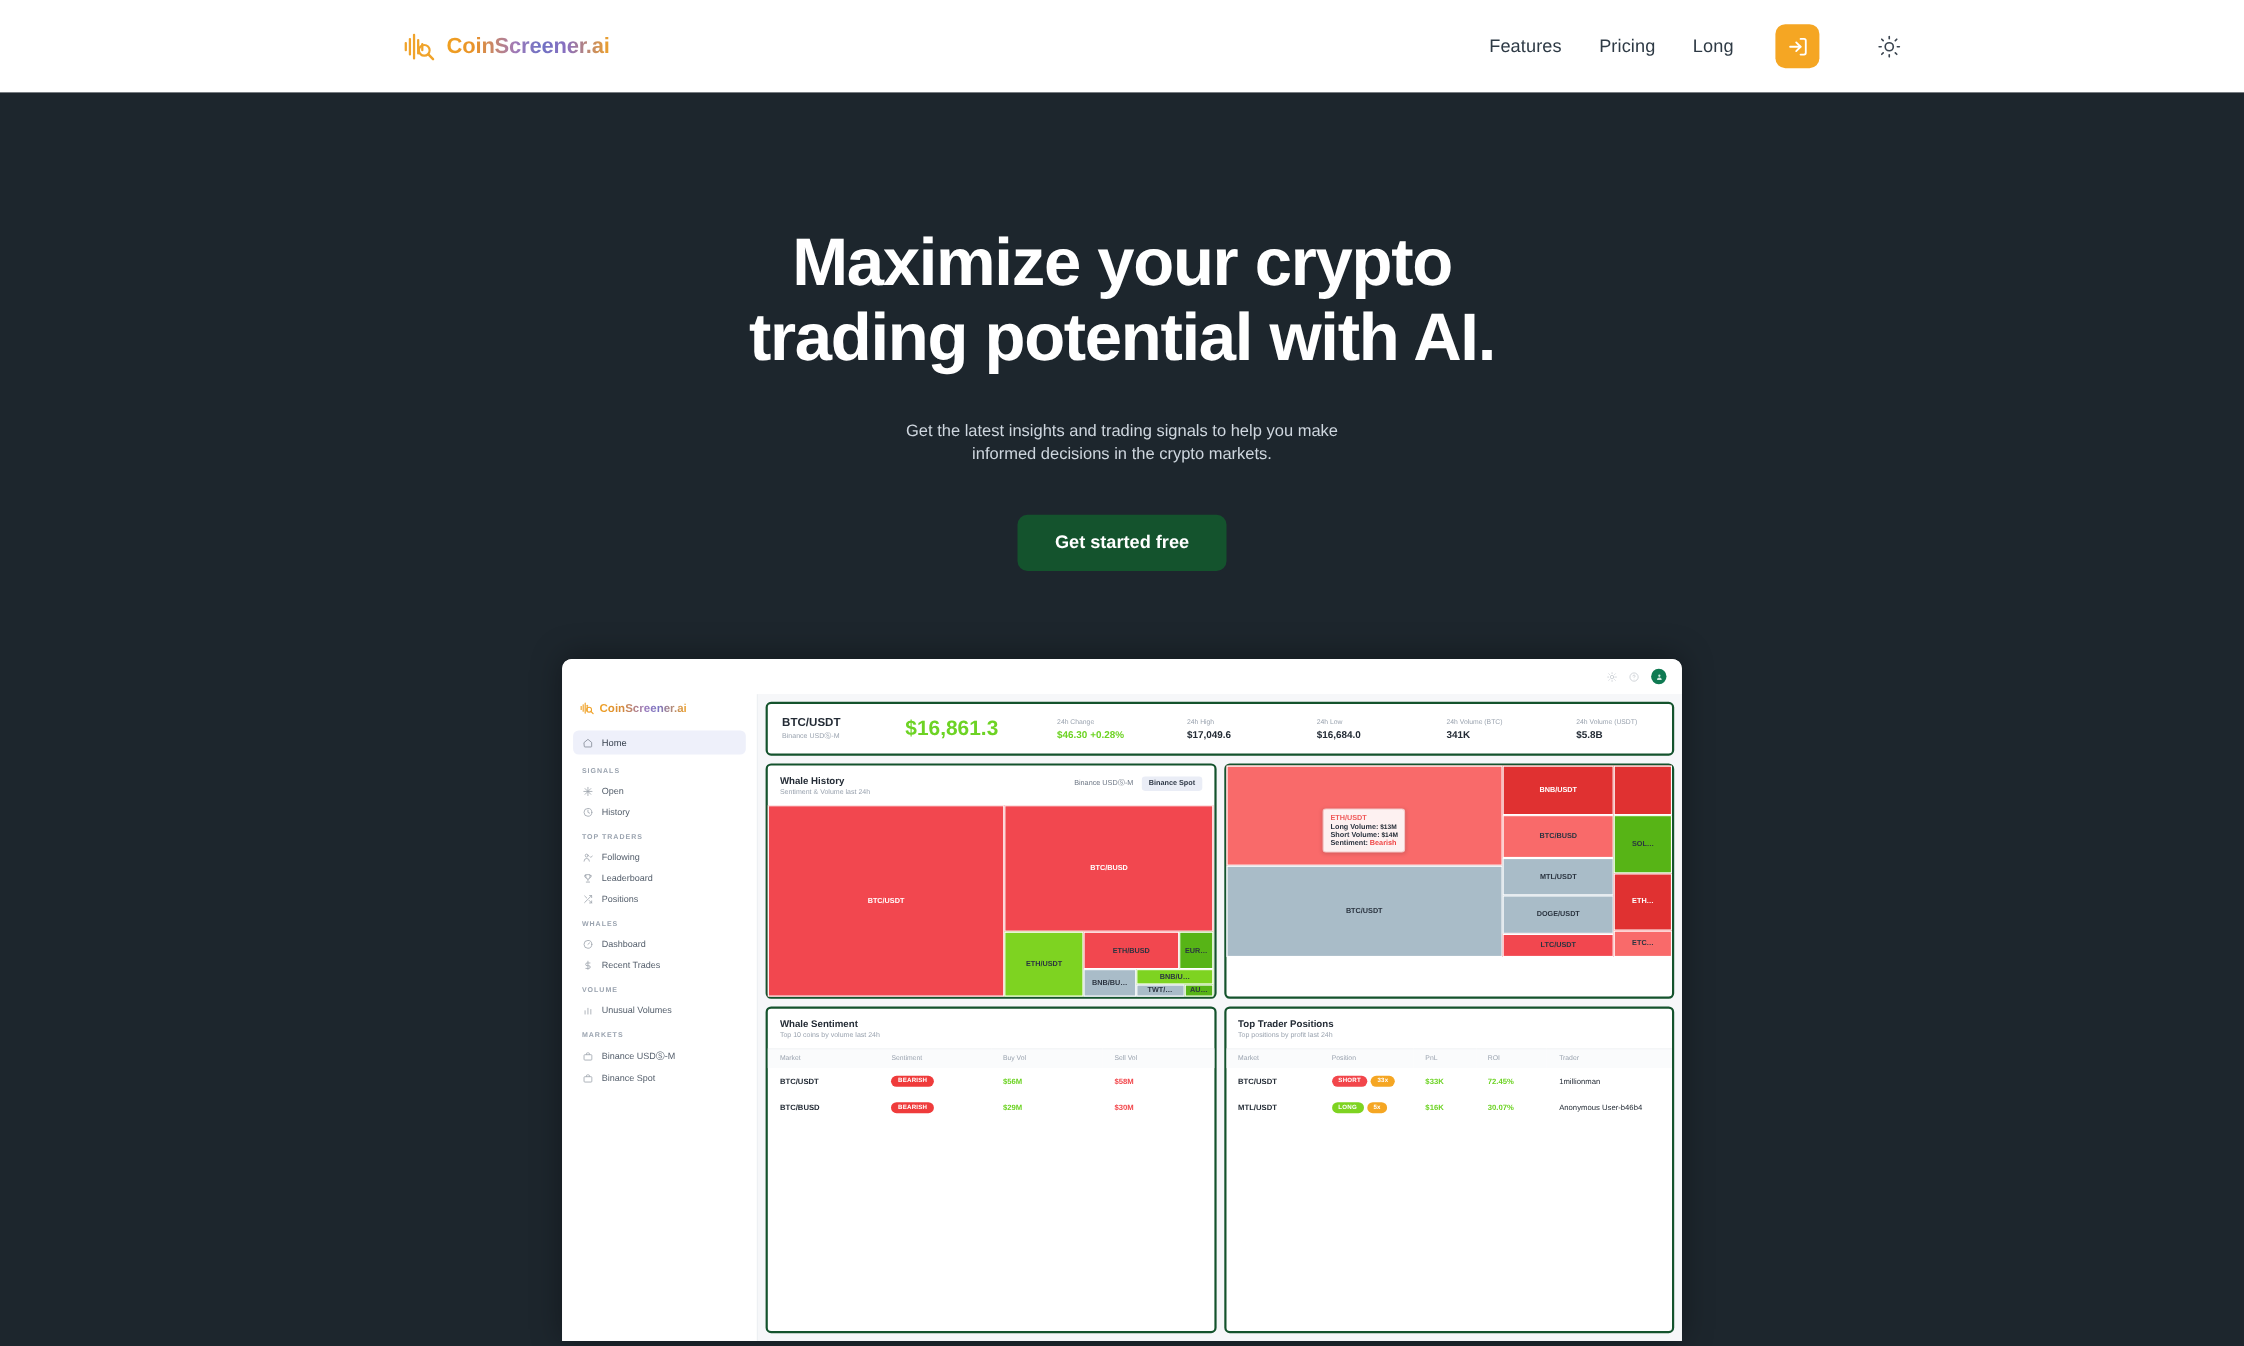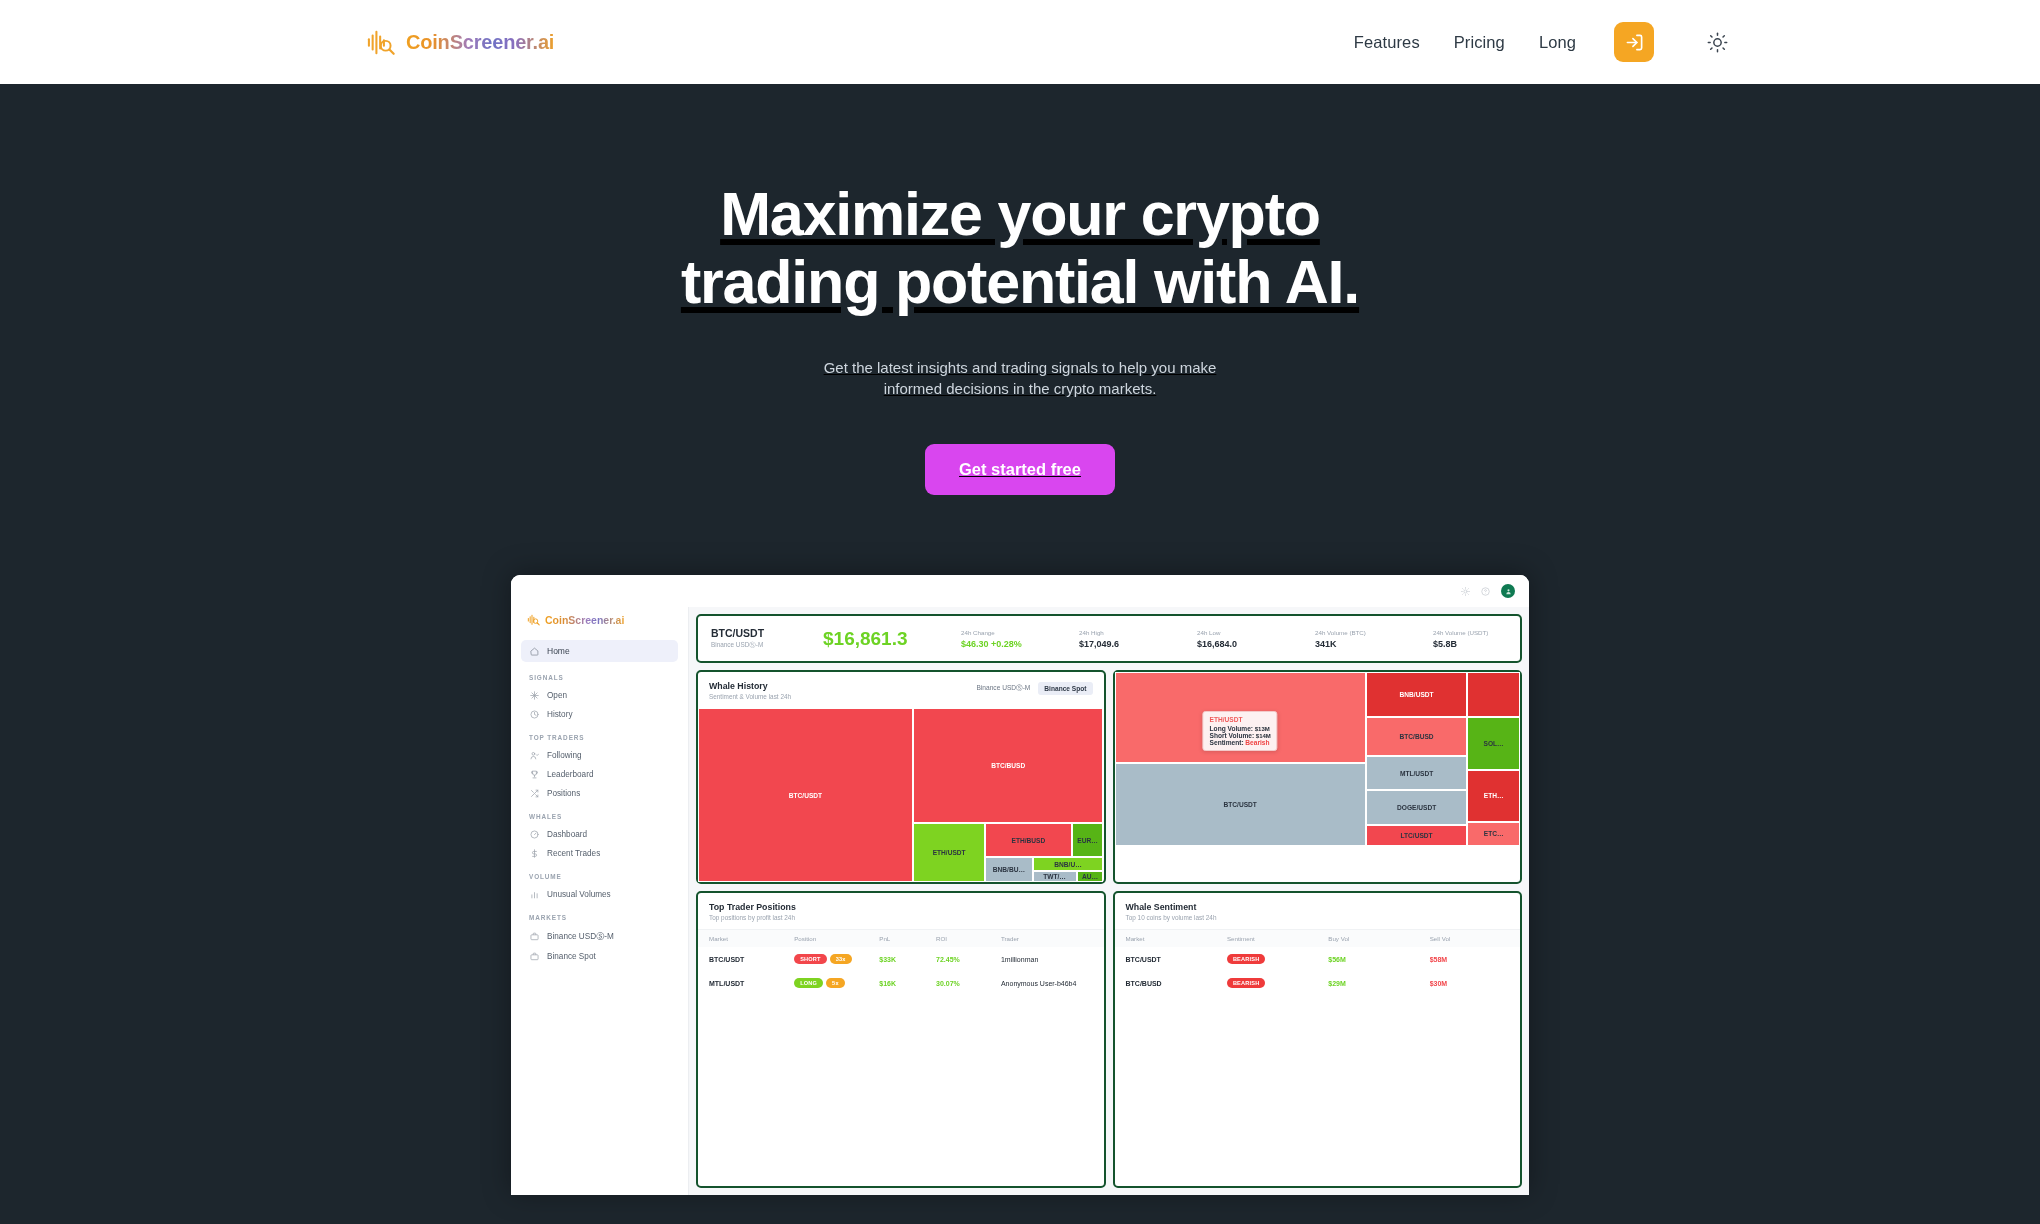--- a/index.html
+++ b/index.html
@@ -38,32 +38,32 @@
     width: 40px; height: 40px; border-radius: 9px;
     background: #f5a623; display: flex; align-items: center; justify-content: center;
     border: none; cursor: pointer; margin-left: 4px;
   }
   .theme-btn {
     width: 34px; height: 34px; display: flex; align-items: center; justify-content: center;
     background: none; border: none; cursor: pointer; margin-left: 12px;
   }
 
   
-  .hero { text-align: center; padding-top: 96px; text-decoration: underline; }
+  .hero { text-align: center; padding-top: 120px; }
   .hero h1 {
     color: #ffffff; font-size: 61px; line-height: 1.12;
     font-weight: 800; letter-spacing: -1.2px;
   }
   .hero .sub {
     color: #ced6de; font-size: 15px; line-height: 1.45;
     margin-top: 40px;
   }
   .cta {
     margin: 44px auto 0; display: block;
-    background: #d946ef; color: #ffffff;
+    background: #14532d; color: #ffffff;
     font-size: 16.5px; font-weight: bold;
     border: none; border-radius: 9px;
     padding: 16px 34px; cursor: pointer;
     font-family: "Liberation Sans", sans-serif;
   }
 
   
   .dash-wrap {
     width: 1018px; margin: 80px auto 0;
     background: #ffffff; border-radius: 9px 9px 0 0;
@@ -515,20 +515,51 @@
               </div>
               <div class="tile" style="height:14%;background:#f96a6a">
                 <span>ETC…</span>
               </div>
             </div>
           </div>
         </div>
       </div>
 
       <div class="tbl-row2">
+
+        <div class="card tbl-card">
+          <div class="tbl-head">
+            <div class="t">Whale Sentiment</div>
+            <div class="s">Top 10 coins by volume last 24h</div>
+          </div>
+          <table>
+            <thead>
+                <tr>
+              <th>Market</th>
+              <th>Sentiment</th>
+              <th>Buy Vol</th>
+              <th>Sell Vol</th>
+            </tr>
+              </thead>
+            <tbody>
+              <tr>
+                <td>BTC/USDT</td>
+                <td><span class="pill bear">BEARISH</span></td>
+                <td class="g">$56M</td>
+                <td class="r">$58M</td>
+              </tr>
+              <tr>
+                <td>BTC/BUSD</td>
+                <td><span class="pill bear">BEARISH</span></td>
+                <td class="g">$29M</td>
+                <td class="r">$30M</td>
+              </tr>
+            </tbody>
+          </table>
+        </div>
 
         <div class="card tbl-card">
           <div class="tbl-head">
             <div class="t">Top Trader Positions</div>
             <div class="s">Top positions by profit last 24h</div>
           </div>
           <table>
             <thead>
                 <tr>
               <th style="width:21%">Market</th>
@@ -553,47 +584,16 @@
                 <td>
                   <span class="pill long">LONG</span><span class="pill lev">5x</span>
                 </td>
                 <td class="g">$16K</td>
                 <td class="g">30.07%</td>
                 <td style="font-weight:normal">Anonymous User-b46b4</td>
               </tr>
             </tbody>
           </table>
         </div>
-
-        <div class="card tbl-card">
-          <div class="tbl-head">
-            <div class="t">Whale Sentiment</div>
-            <div class="s">Top 10 coins by volume last 24h</div>
-          </div>
-          <table>
-            <thead>
-                <tr>
-              <th>Market</th>
-              <th>Sentiment</th>
-              <th>Buy Vol</th>
-              <th>Sell Vol</th>
-            </tr>
-              </thead>
-            <tbody>
-              <tr>
-                <td>BTC/USDT</td>
-                <td><span class="pill bear">BEARISH</span></td>
-                <td class="g">$56M</td>
-                <td class="r">$58M</td>
-              </tr>
-              <tr>
-                <td>BTC/BUSD</td>
-                <td><span class="pill bear">BEARISH</span></td>
-                <td class="g">$29M</td>
-                <td class="r">$30M</td>
-              </tr>
-            </tbody>
-          </table>
-        </div>
       </div>
     </div>
   </div>
 </div>
 
 </body></html>

